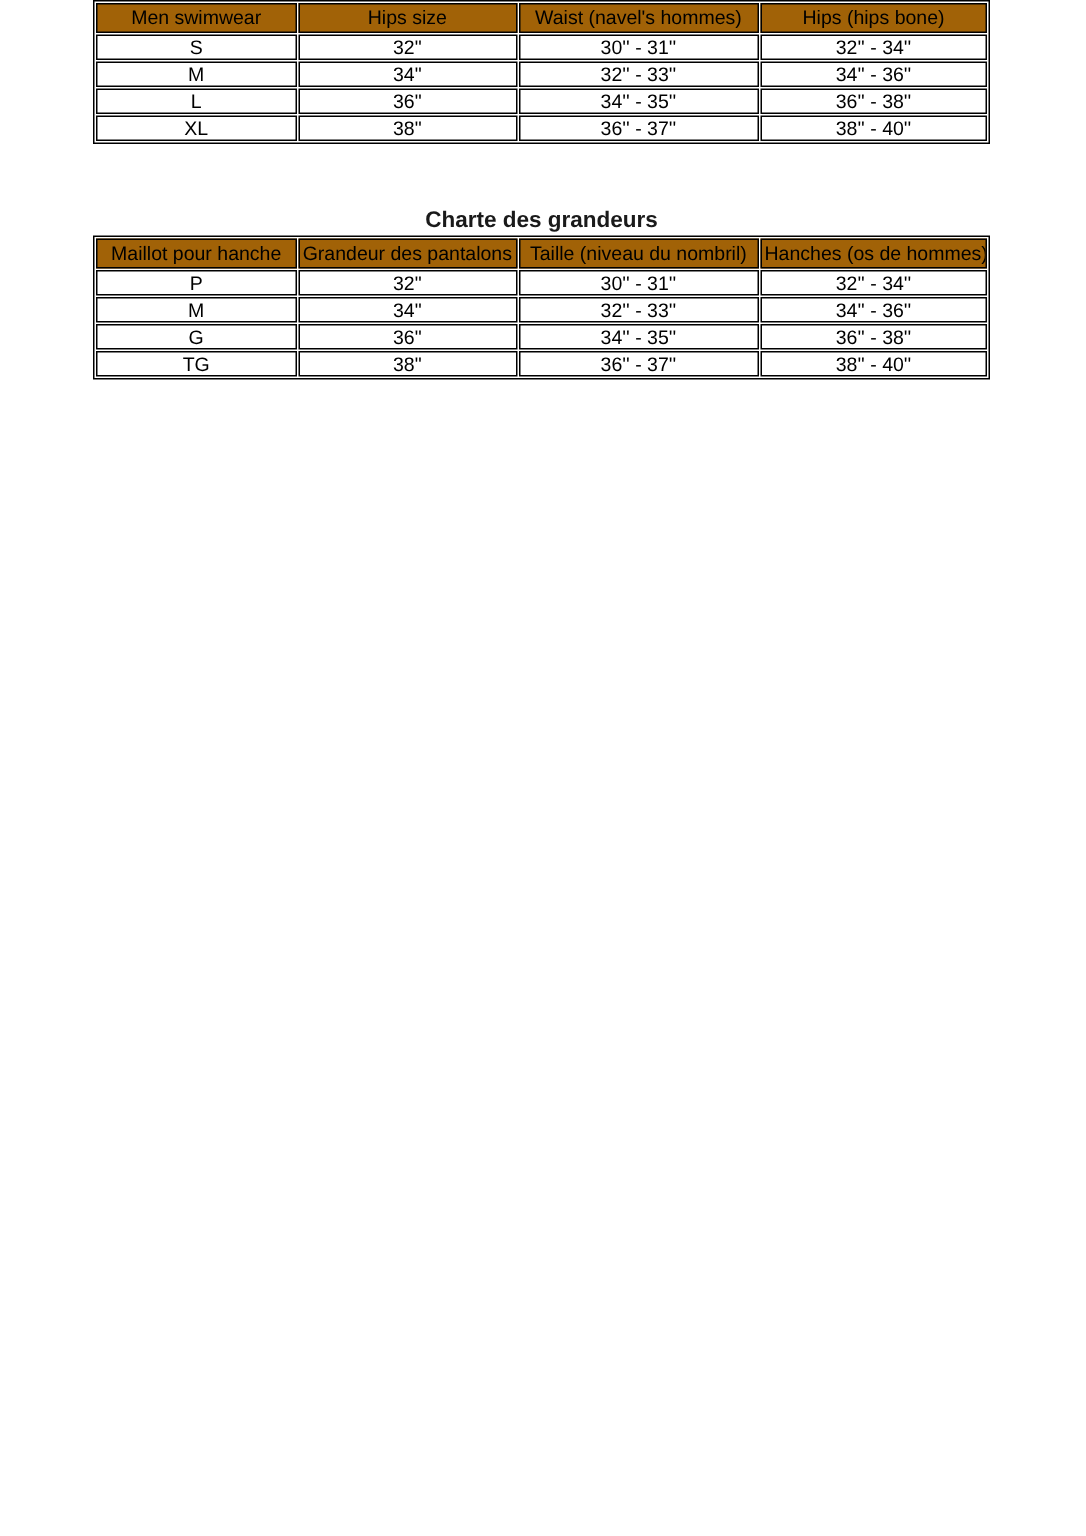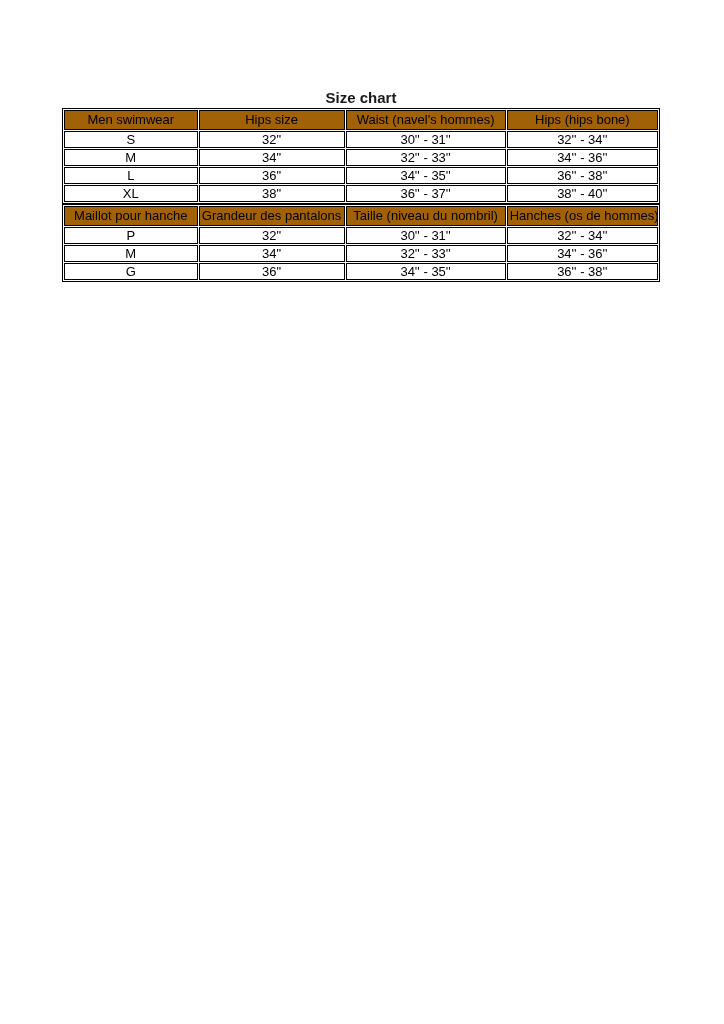--- a/index.html
+++ b/index.html
@@ -60,21 +60,20 @@
     text-align: center;
     white-space: nowrap;
     overflow: hidden;
   }
 </style>
 </head>
 <body>
 
 <div class="content">
 
-  <h2 class="table-title title-en">Size chart</h2>
 
   <table class="size-table">
     <colgroup>
         <col class="c1">
         <col class="c2">
         <col class="c3">
         <col class="c4">
       </colgroup>
     <thead>
       <tr>
@@ -105,20 +104,21 @@
       </tr>
       <tr>
         <td>XL</td>
         <td>38"</td>
         <td>36'' - 37''</td>
         <td>38'' - 40''</td>
       </tr>
     </tbody>
   </table>
 
+  <h2 class="table-title title-fr">Charte des grandeurs</h2>
 
   <table class="size-table">
     <colgroup>
         <col class="c1">
         <col class="c2">
         <col class="c3">
         <col class="c4">
       </colgroup>
     <thead>
       <tr>
@@ -140,16 +140,22 @@
         <td>34"</td>
         <td>32'' - 33''</td>
         <td>34'' - 36''</td>
       </tr>
       <tr>
         <td>G</td>
         <td>36"</td>
         <td>34'' - 35''</td>
         <td>36'' - 38''</td>
       </tr>
+      <tr>
+        <td>TG</td>
+        <td>38"</td>
+        <td>36'' - 37''</td>
+        <td>38'' - 40''</td>
+      </tr>
     </tbody>
   </table>
 
 </div>
 
 </body></html>

